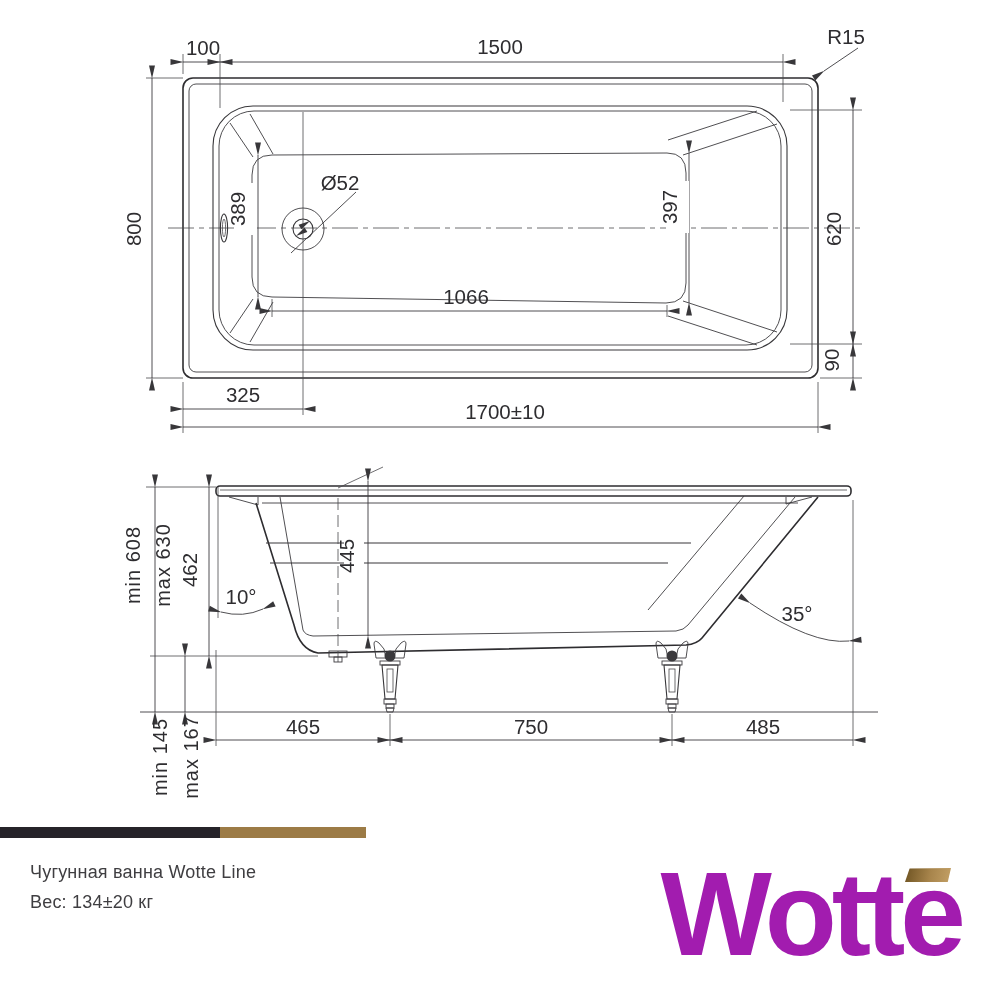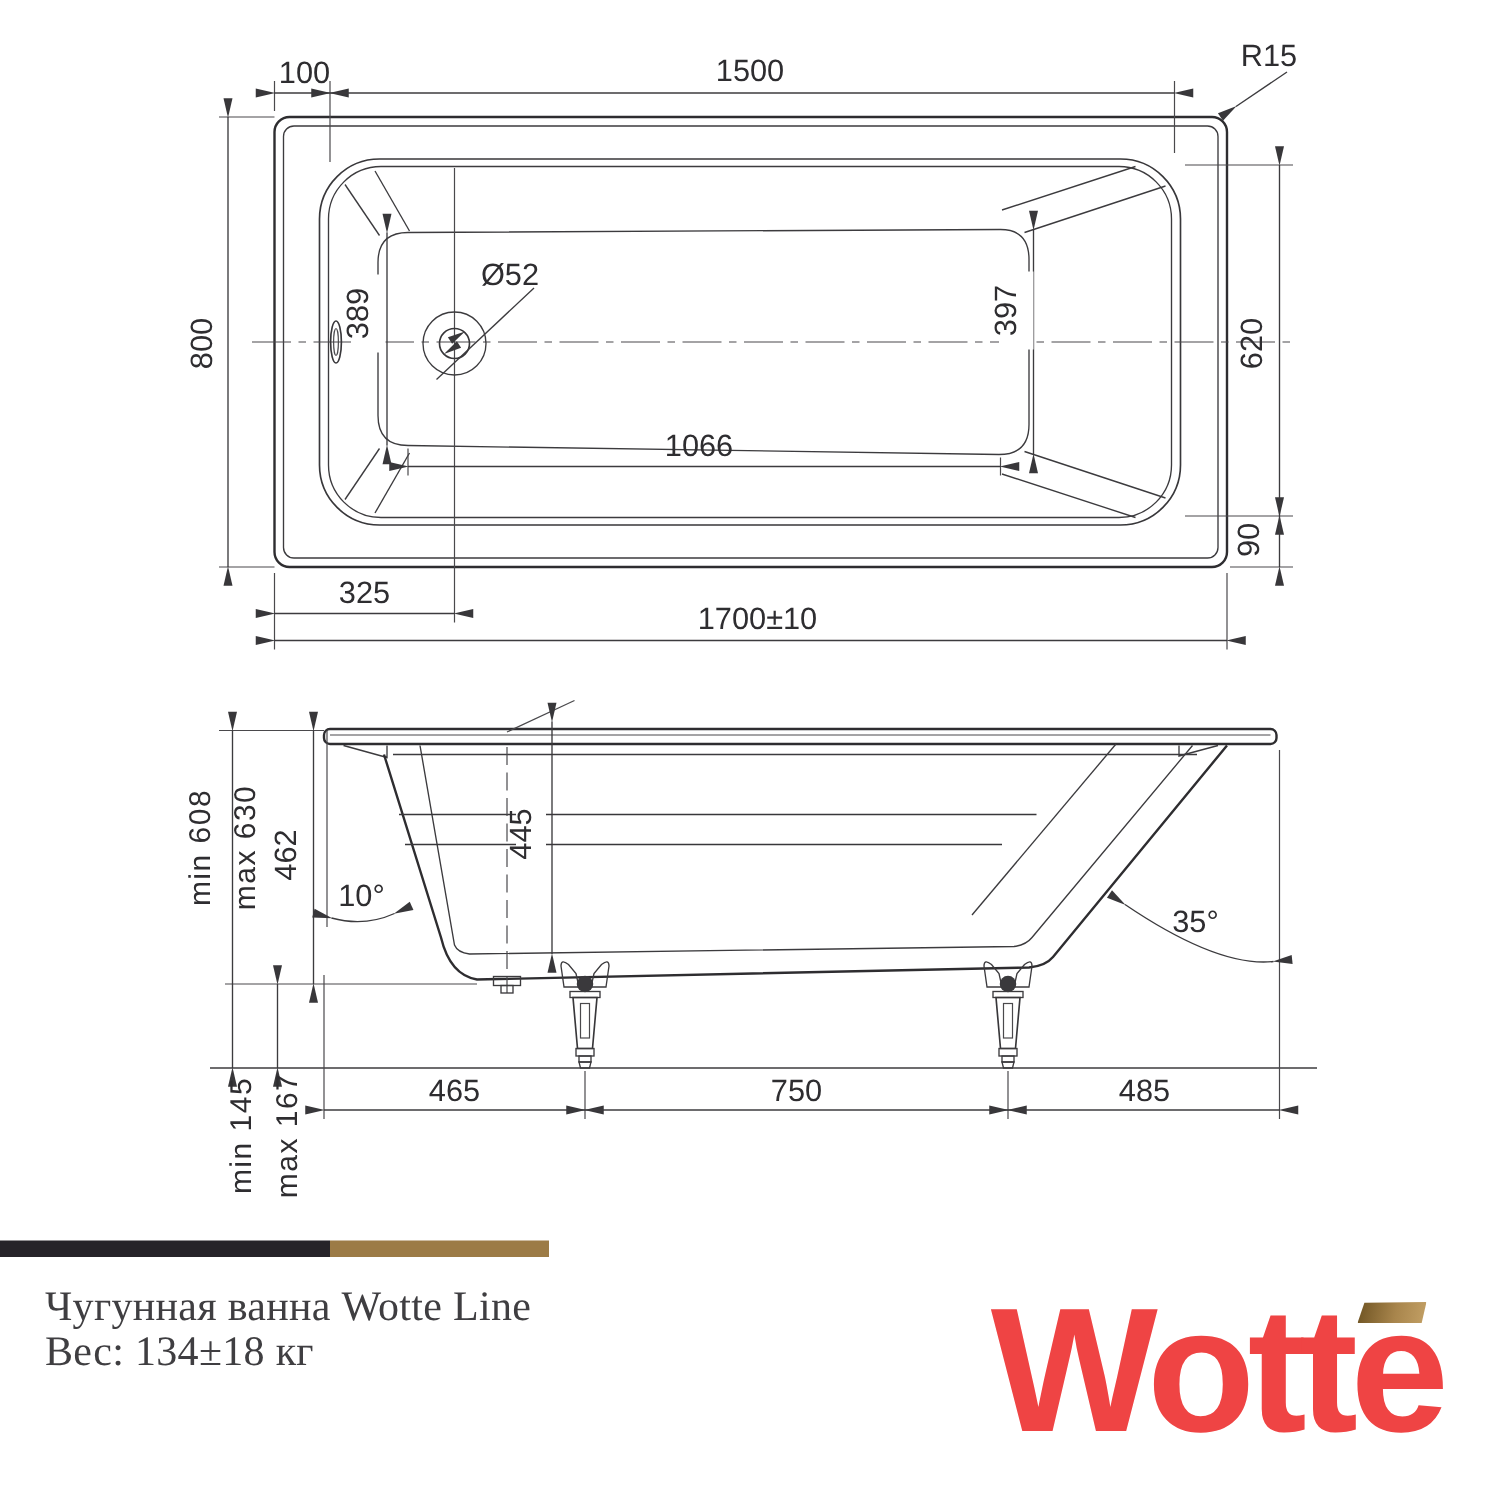--- a/index.html
+++ b/index.html
@@ -10,25 +10,25 @@
   .dt{font-size:20.5px;text-anchor:middle;}
   .dts{font-size:20px;text-anchor:middle;letter-spacing:1px;}
   .ln{stroke:#3c3b3e;stroke-width:0.9;fill:none;}
   .lt{stroke:#4a494c;stroke-width:0.8;fill:none;}
   .lw{stroke:#2e2d30;stroke-width:1.6;fill:none;}
   .lm{stroke:#38373a;stroke-width:1.1;fill:none;}
   .wbg{fill:#ffffff;stroke:none;}
   .accent-bar{position:absolute;top:827px;left:0;height:11px;display:flex;}
   .bar-dark{width:220px;height:11px;background:#262329;}
   .bar-gold{width:146px;height:11px;background:#9c7b46;}
-  .product{position:absolute;left:30px;top:857px;font-size:28px;line-height:30.4px;
-           color:#3f3e41;letter-spacing:0.2px;font-family:Liberation Serif, serif;}
+  .product{position:absolute;left:30px;top:857px;font-size:18px;line-height:30.4px;
+           color:#3f3e41;letter-spacing:0.2px;}
   .logo{position:absolute;left:620px;top:845px;width:345px;height:115px;}
   .logo-text{position:absolute;right:4px;top:10px;font-size:118px;font-weight:bold;
-             letter-spacing:-5px;line-height:1;color:#ef4444;white-space:nowrap;}
+             letter-spacing:-5px;line-height:1;color:#a21caf;white-space:nowrap;}
   .logo-accent{position:absolute;left:285px;top:23px;width:46px;height:14px;
                background:linear-gradient(100deg,#6e5322 0%,#a8854c 55%,#c3a065 100%);
                clip-path:polygon(10% 4%,100% 0,93% 100%,0 100%);}
 </style>
 </head>
 <body>
 
 <div class="page">
 
 <svg class="drawing" width="1000" height="810" viewBox="0 0 1000 810">
@@ -201,21 +201,21 @@
   </g>
 </svg>
 
 <div class="accent-bar">
   <div class="bar-dark"></div>
   <div class="bar-gold"></div>
 </div>
 
 <div class="product">
   <div>Чугунная ванна Wotte Line</div>
-  <div>Вес: 134±18 кг</div>
+  <div>Вес: 134±20 кг</div>
 </div>
 
 <div class="logo">
   <div class="logo-text">Wotte</div>
   <div class="logo-accent"></div>
 </div>
 
 </div>
 
 </body></html>

